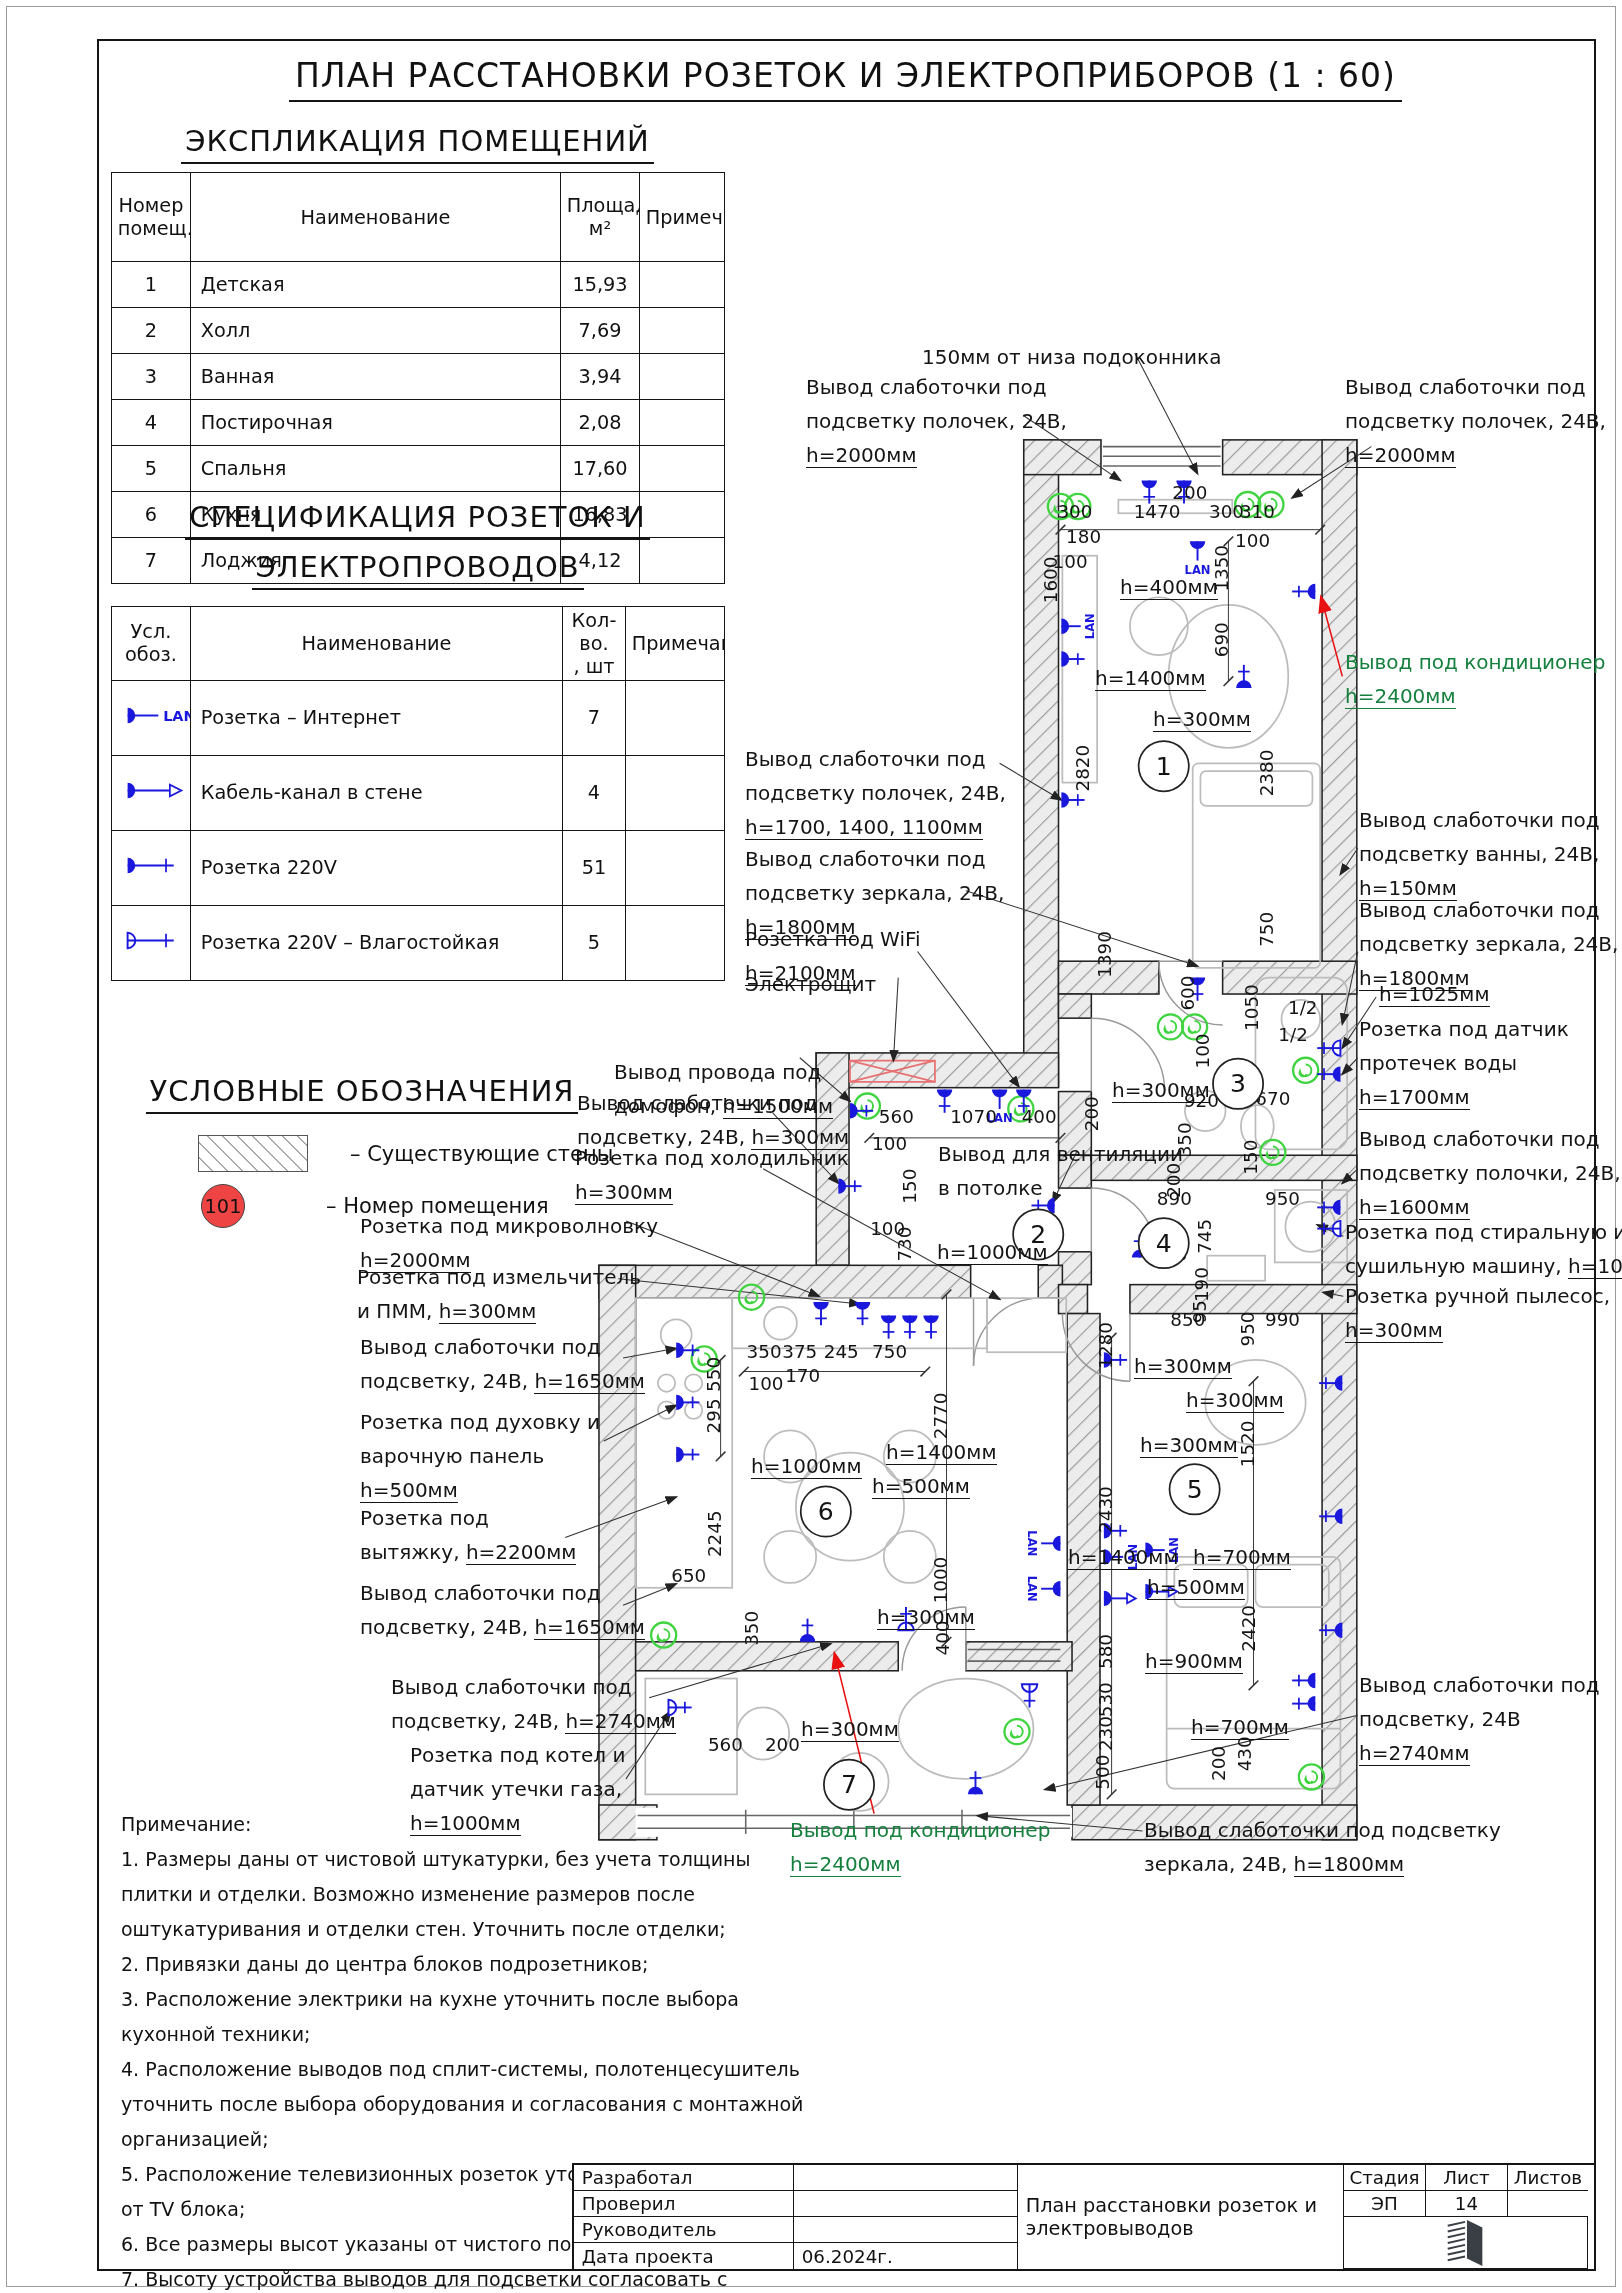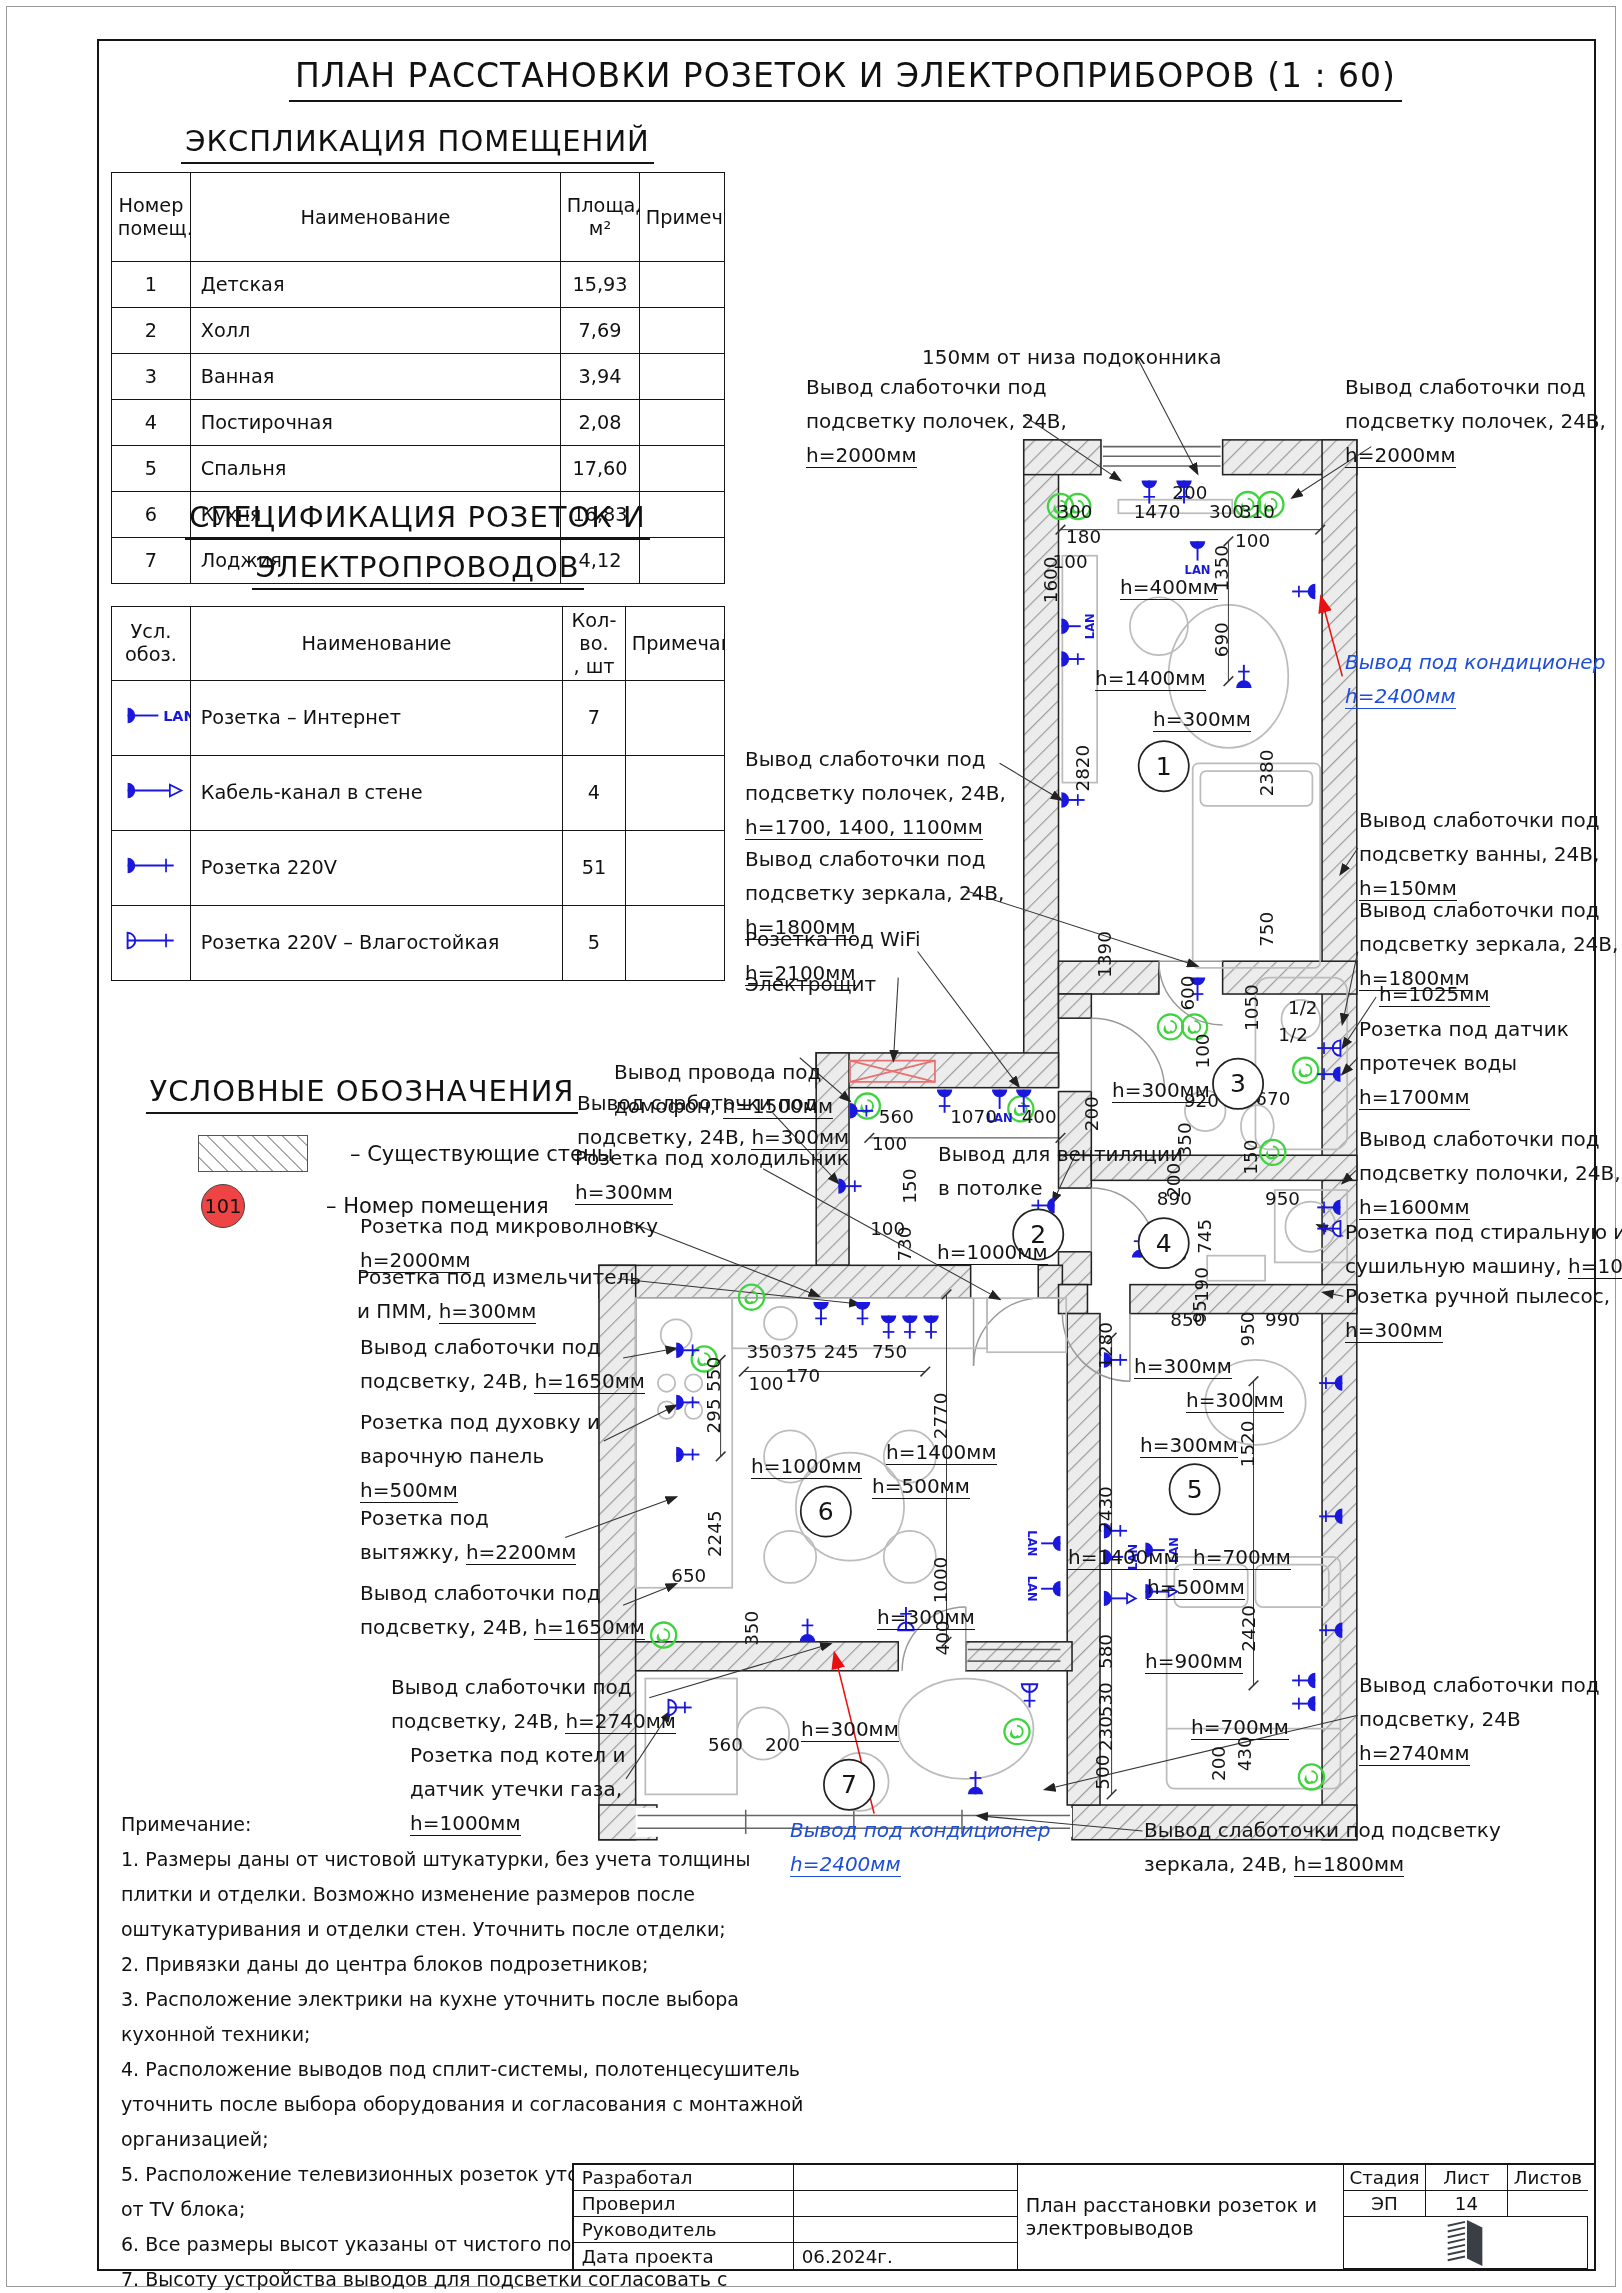--- a/index.html
+++ b/index.html
@@ -18,21 +18,21 @@
   table.sched tr.thin td{border-top-width:1px;border-top-color:#777;}
   .total{position:absolute;font-size:19.3px;text-align:center;}
   .legend-item{position:absolute;display:flex;align-items:center;gap:42px;font-size:21px;}
   .hatchbox{width:108px;height:35px;border:1.4px solid #555;
     background:repeating-linear-gradient(45deg,#fff 0 8.7px,#aaa 8.7px 10.6px);}
   .numcircle{width:42px;height:42px;border:1.4px solid #444;border-radius:50%;
     display:flex;align-items:center;justify-content:center;font-size:19.3px;background:#ef4444;}
   .notes{position:absolute;left:121px;top:1807px;width:687px;font-size:19px;line-height:35px;}
   .notes .nitem{margin:0;}
   .co{position:absolute;font-size:20px;line-height:34px;white-space:nowrap;color:#141414;z-index:6;}
-  .co.red{color:#1d4ed8;font-style:italic;}
+  .co.red{color:#15803d;}
   .u{border-bottom:1.9px solid currentColor;padding-bottom:0px;}
   .il{position:absolute;font-size:20px;white-space:nowrap;color:#141414;z-index:6;}
   .il span{border-bottom:1.9px solid #141414;}
   svg text{font-family:"DejaVu Sans",sans-serif;}
   
   .tb{position:absolute;left:572px;top:2163px;width:1020px;height:104px;border:2.4px solid #151515;
       display:grid;grid-template-columns:220px 224px 326px 82px 82px 80px;grid-template-rows:26px 26px 26px 26px;
       font-size:18.3px;background:#fff;z-index:8;}
   .tb>div{border-right:1.9px solid #151515;border-bottom:1.9px solid #151515;display:flex;align-items:center;padding:0 7.7px;overflow:hidden;}
   .tb .c{justify-content:center;padding:0;}

